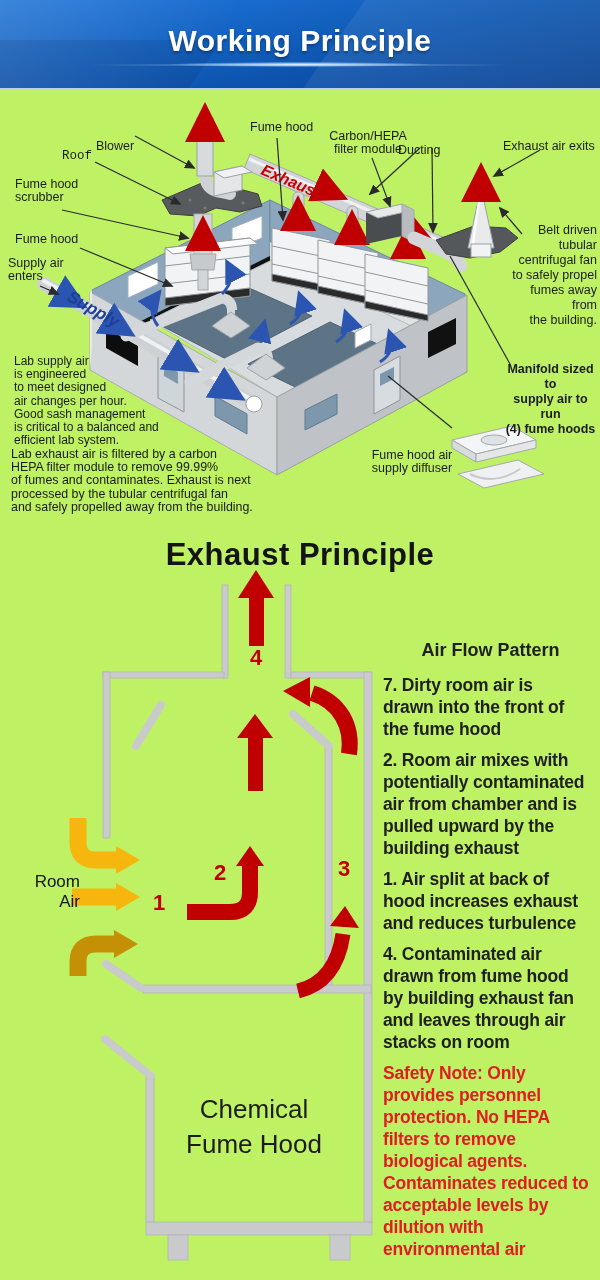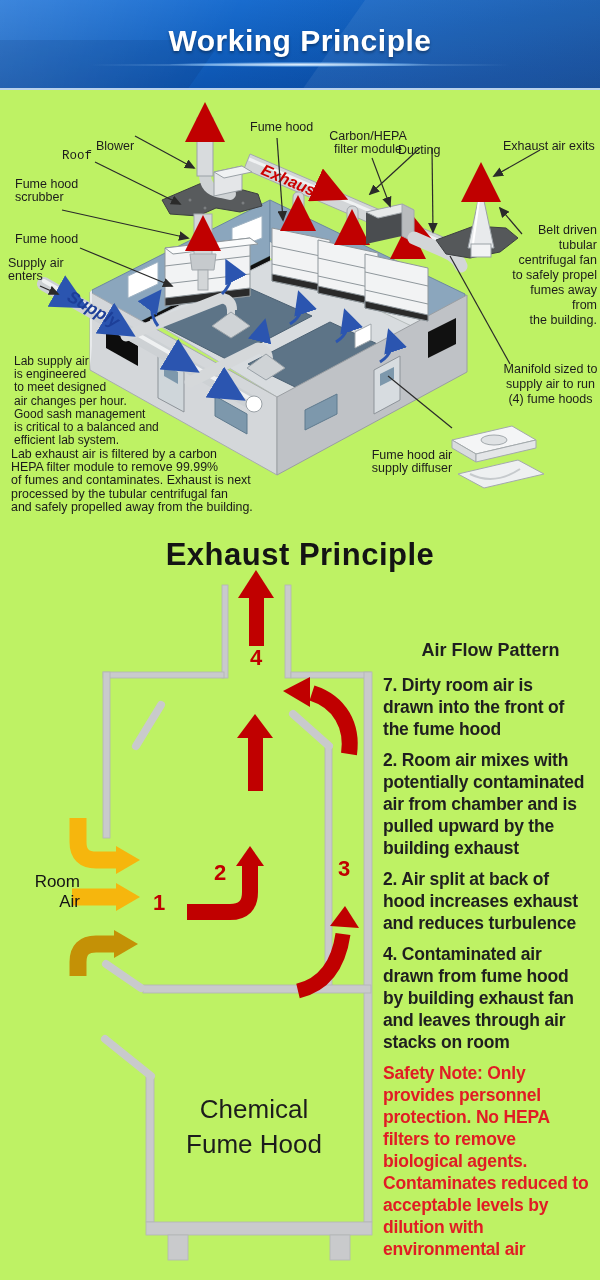--- a/index.html
+++ b/index.html
@@ -248,21 +248,21 @@
   <div class="lbl ctr" style="left:303px;top:130px;width:130px;">Carbon/HEPA
 filter module</div>
   <div class="lbl" style="left:398px;top:144px;">Ducting</div>
   <div class="lbl" style="left:503px;top:140px;">Exhaust air exits</div>
   <div class="lbl rt" style="left:503px;top:223px;width:94px;line-height:15px;">Belt driven
 tubular
 centrifugal fan
 to safely propel
 fumes away from
 the building.</div>
-  <div class="lbl ctr" style="left:503px;top:362px;width:95px;line-height:15px;">Manifold sized to
+  <div class="lbl ctr" style="left:503px;top:362px;width:95px;line-height:15px;font-weight:bold;">Manifold sized to
 supply air to run
 (4) fume hoods</div>
   <div class="lbl ctr" style="left:363px;top:449px;width:98px;">Fume hood air
 supply diffuser</div>
   <div class="note" style="left:14px;top:355px;">Lab supply air
 is engineered
 to meet designed
 air changes per hour.
 Good sash management
 is critical to a balanced and
@@ -337,21 +337,21 @@
   <div id="airflow">
     <div class="hd">Air Flow Pattern</div>
     <div class="it">7.  Dirty room air is
 drawn into the front of
 the fume hood</div>
     <div class="it">2. Room air mixes with
 potentially contaminated
 air from chamber and is
 pulled upward by the
 building exhaust</div>
-    <div class="it">2. Air split at back of
+    <div class="it">1. Air split at back of
 hood increases exhaust
 and reduces turbulence</div>
     <div class="it">4. Contaminated  air
 drawn from fume hood
 by building exhaust fan
 and leaves through air
 stacks on room</div>
     <div class="it safety">Safety Note: Only
 provides personnel
 protection.  No HEPA

